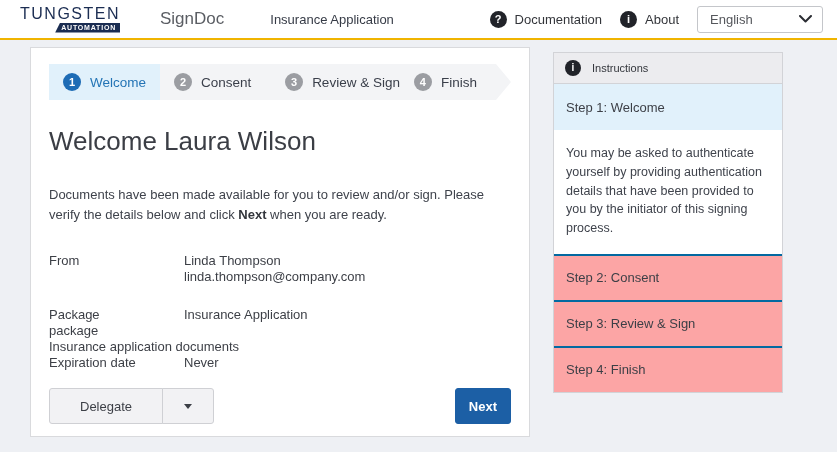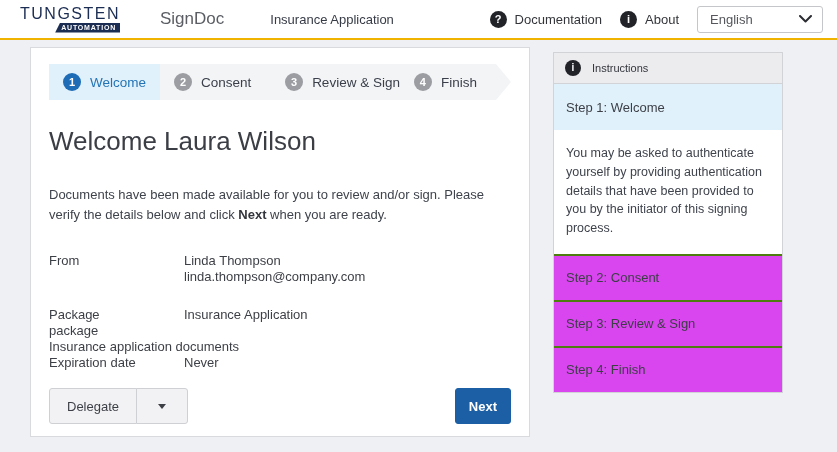--- a/index.html
+++ b/index.html
@@ -150,21 +150,21 @@
   .field-values div { margin-bottom: 0; }
 
   .card-actions {
     margin-top: auto;
     display: flex;
     align-items: center;
   }
   .split-btn { display: flex; }
   .btn-delegate {
     height: 36px;
-    padding: 0 17px;
+    padding: 0 30px;
     background: #f2f2f4;
     border: 1px solid #cfd0d4;
     border-radius: 3px 0 0 3px;
     font-size: 13px;
     color: #3c3f46;
     font-family: inherit;
     cursor: pointer;
   }
   .btn-delegate-caret {
     height: 36px;
@@ -219,22 +219,22 @@
   }
   .sidebar-header .circle-icon { width: 16px; height: 16px; line-height: 16px; font-size: 10px; }
   .sidebar-header-title { font-size: 11px; color: #33363c; }
   .sidebar-step {
     min-height: 46px;
     display: flex;
     align-items: center;
     padding: 0 12px;
     font-size: 13px;
     color: #3c3f46;
-    background: #d946ef;
-    border-top: 2px solid #4d7c0f;
+    background: #fca5a5;
+    border-top: 2px solid #0369a1;
     cursor: default;
   }
   .sidebar-step.active { background: #e1f1fb; border-top: none; }
   .sidebar-step-desc {
     background: #ffffff;
     padding: 14px 12px 16px 12px;
     font-size: 12.5px;
     line-height: 1.5;
     color: #3f434c;
   }

